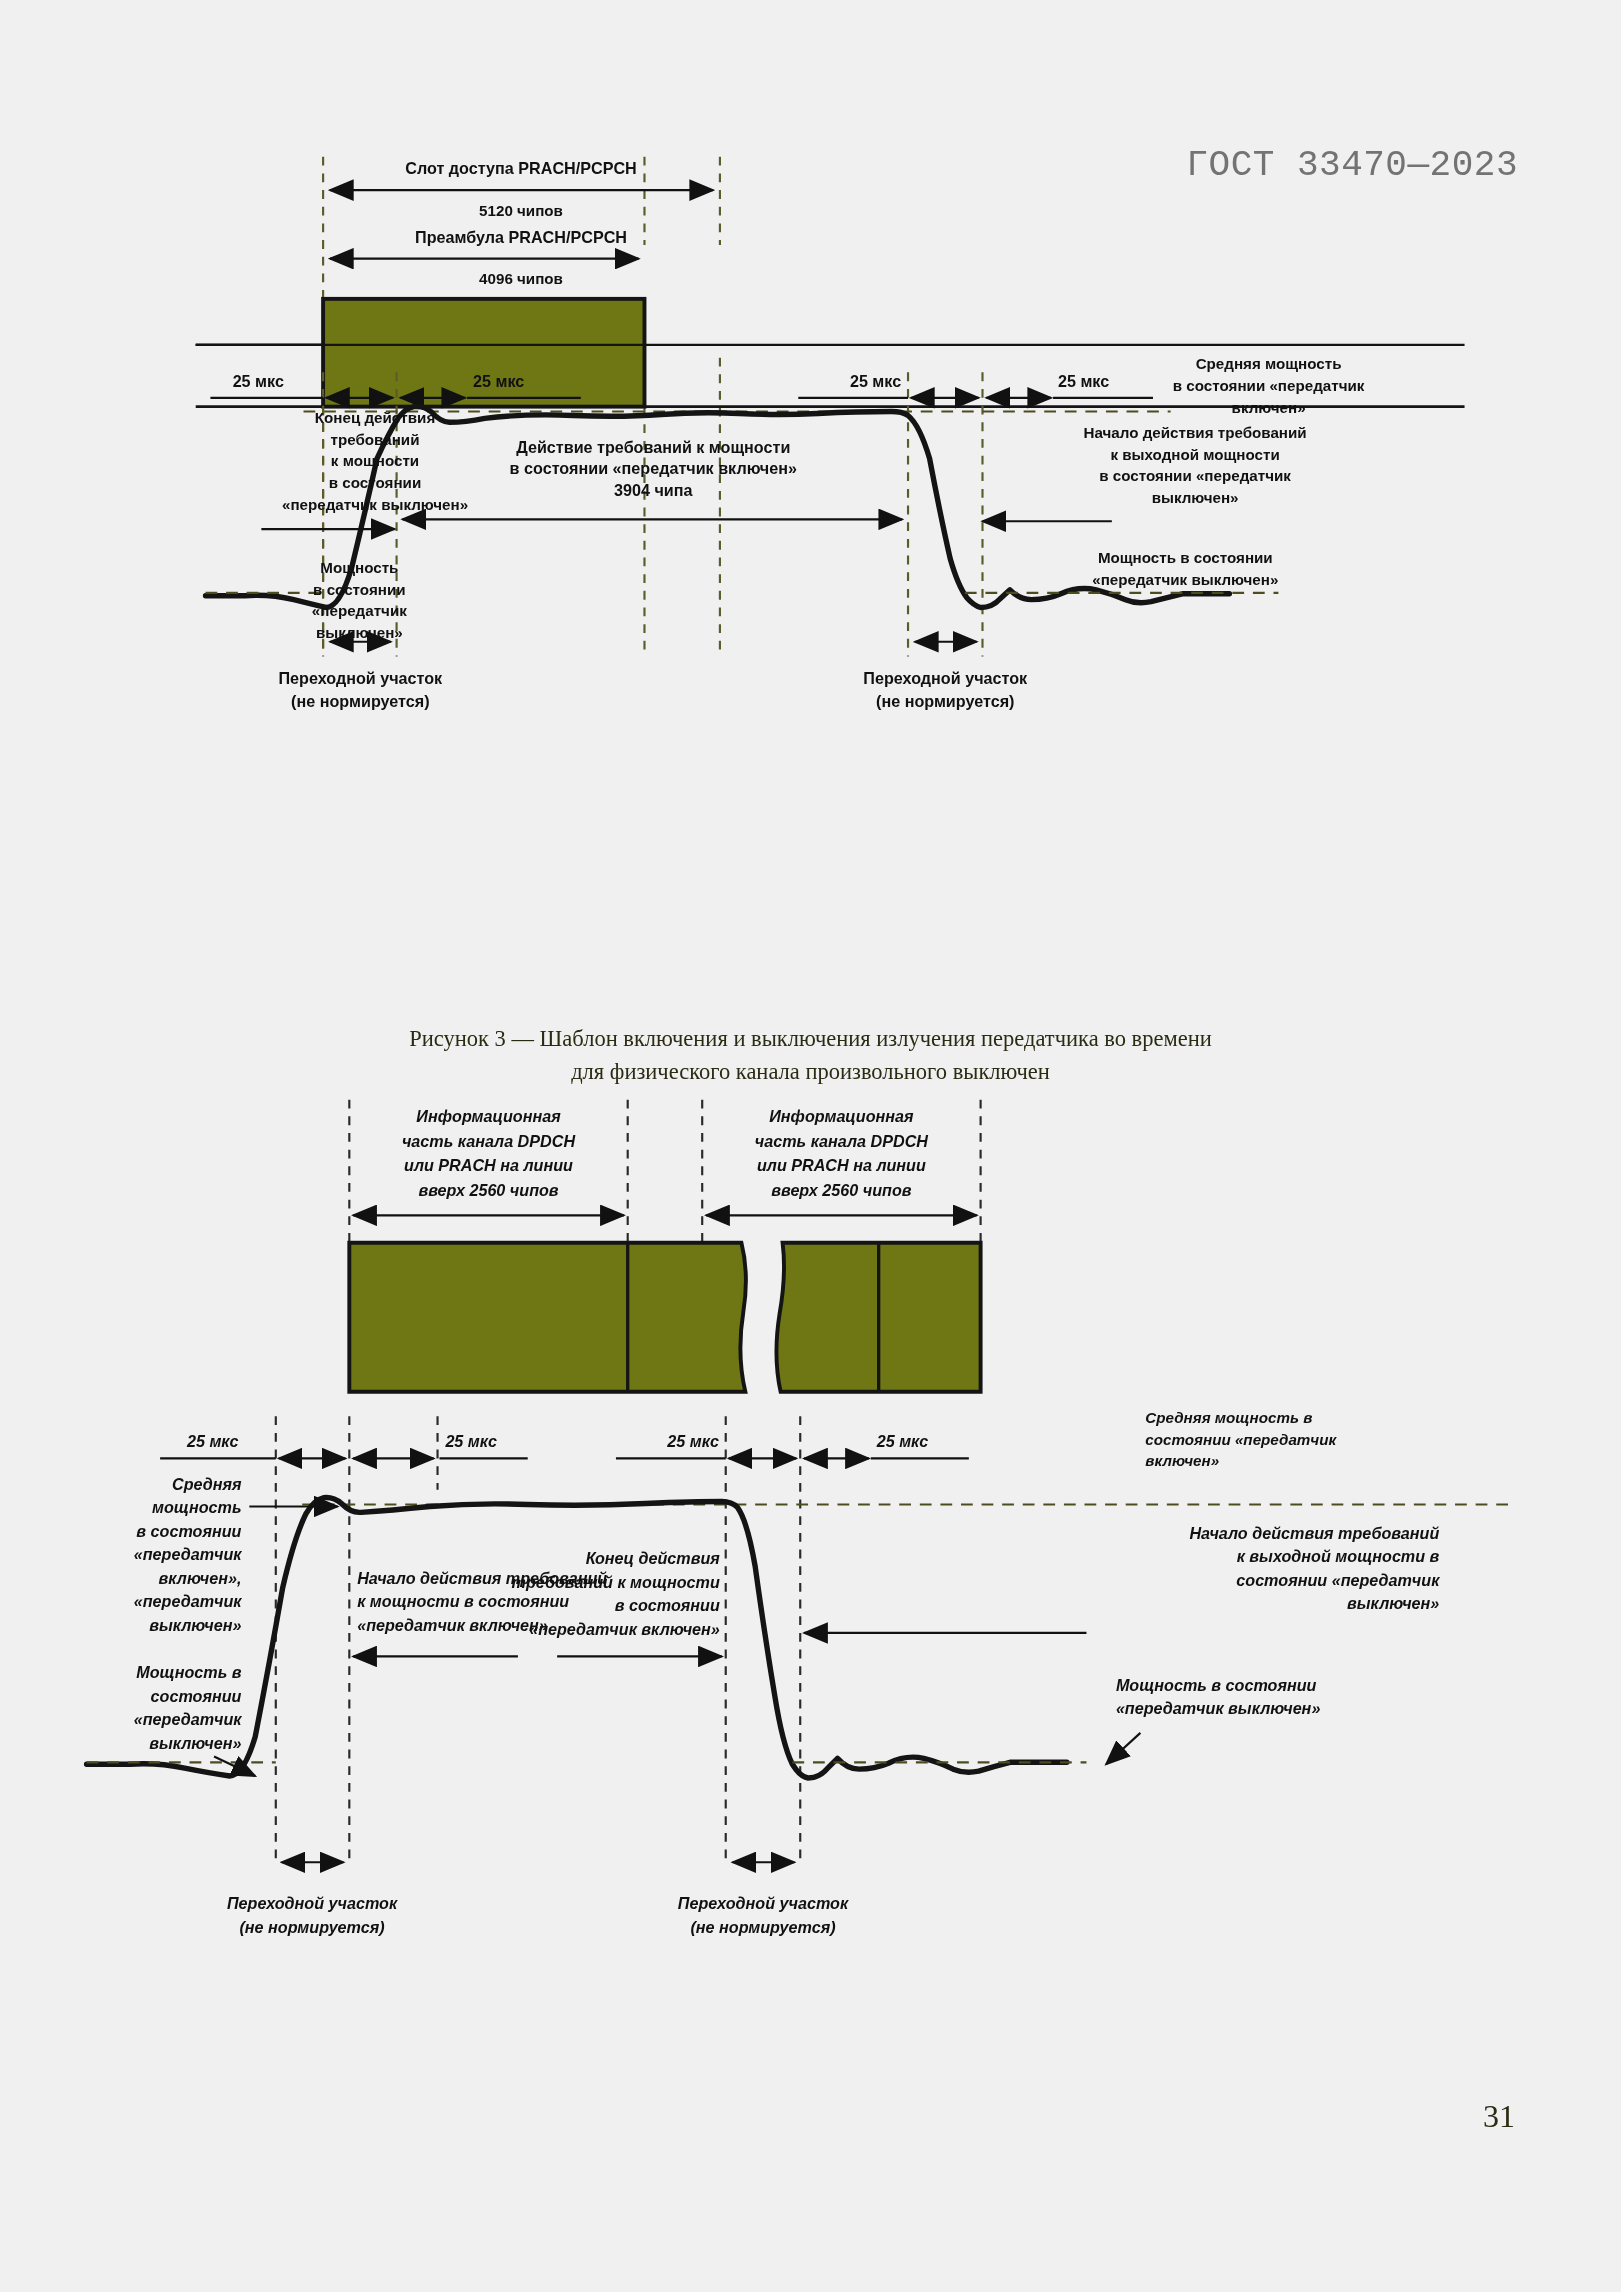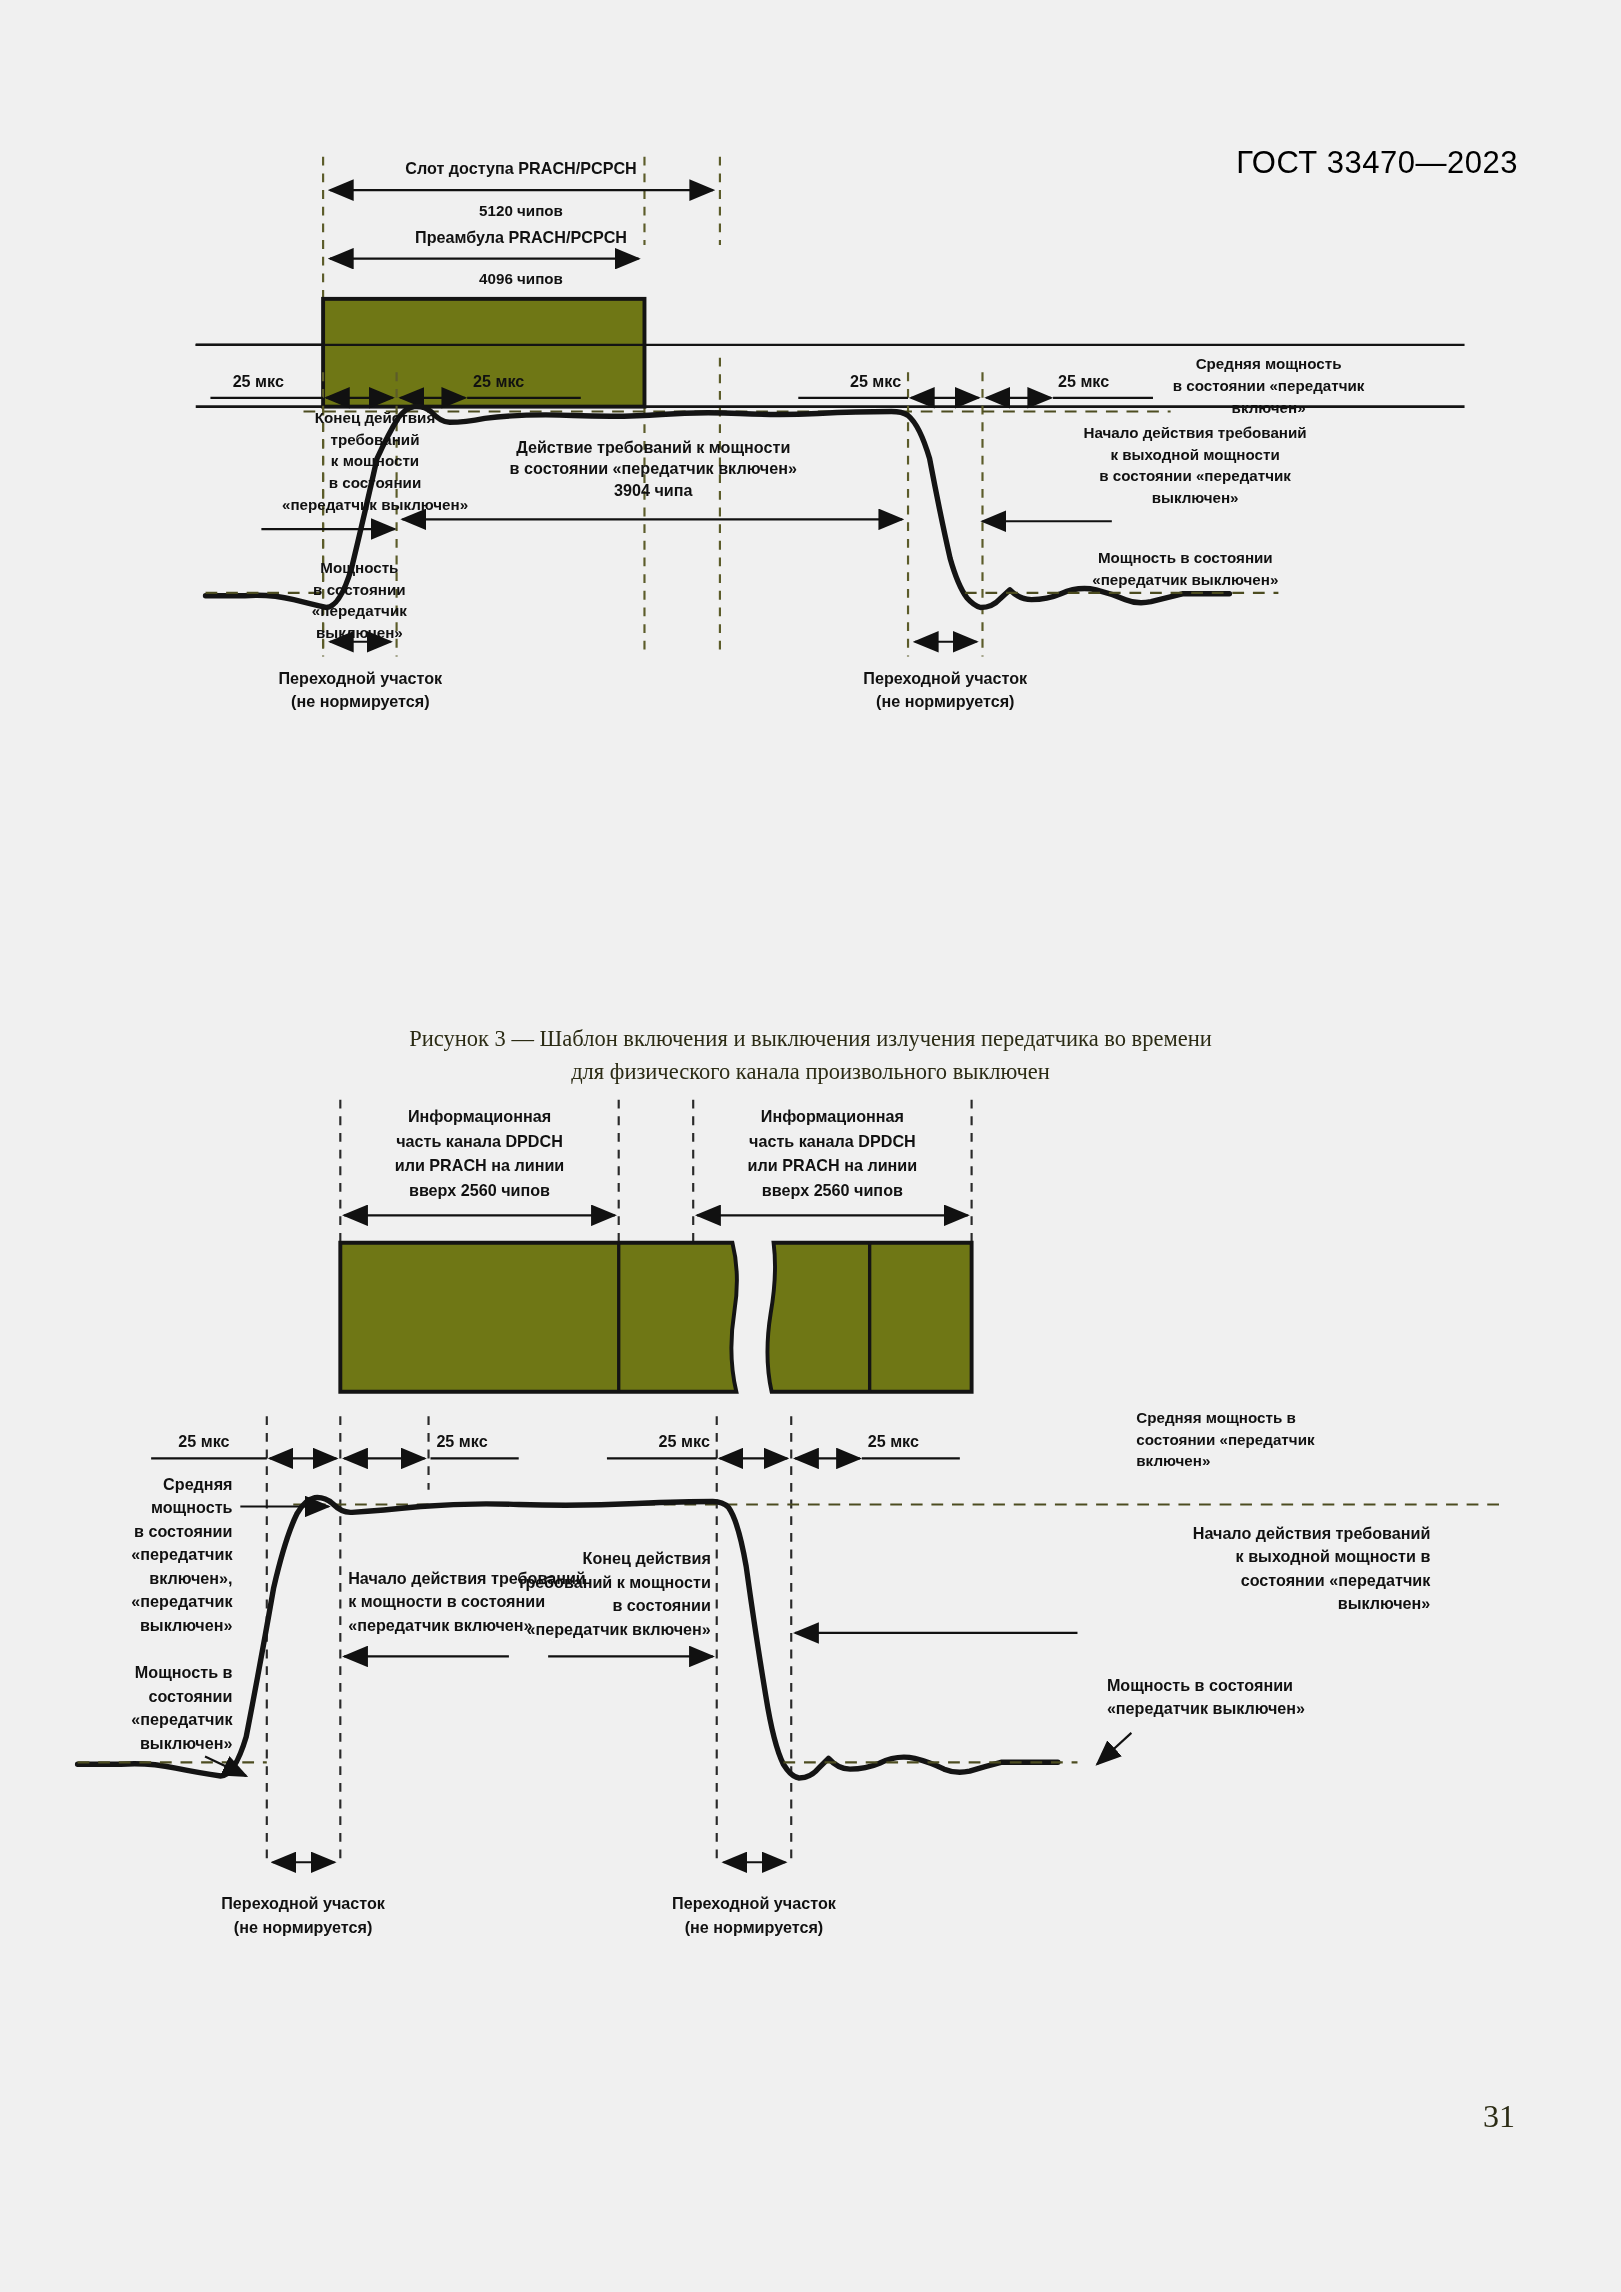--- a/index.html
+++ b/index.html
@@ -7,38 +7,38 @@
     width:1621px;height:2293px;
     background:#f0f0f0;
     font-family:"Liberation Sans",sans-serif;
     color:#1a1a1a;
     position:relative;
     overflow:hidden;
   }
   .page{position:absolute;inset:0;}
   .gost-header{
     position:absolute;top:145px;right:103px;
-    font-family:Liberation Sans, sans-serif;
-    font-size:31px;letter-spacing:0.5px;color:#000000;
+    font-family:Liberation Mono, monospace;
+    font-size:36px;letter-spacing:0.5px;color:#737373;
   }
   .figure-caption{
     position:absolute;left:0;right:0;text-align:center;
     font-family:"Liberation Serif",serif;
     font-size:22.5px;line-height:33px;color:#2b2b14;
   }
   #fig3-caption{top:1022px;}
   #fig4-caption{top:2015px;left:78px;right:78px;}
   .page-number{
     position:absolute;right:106px;top:2098px;
     font-family:"Liberation Serif",serif;font-size:32px;color:#2b2b14;
   }
   svg{display:block;}
   .diag{position:absolute;}
   #fig3{left:112px;top:147px;}
-  #fig4{left:58px;top:1078px;}
+  #fig4{left:67px;top:1078px;font-style:italic;}
   text{font-family:"Liberation Sans",sans-serif;font-weight:bold;fill:#111;}
   .t-sm{font-size:15.5px;}
   .t-md{font-size:16.5px;}
   .lead{stroke:#111;stroke-width:2.2;fill:none;}
   .dash-v{stroke:#5c5c2a;stroke-width:2.2;fill:none;stroke-dasharray:9 8;}
   .dash-v2{stroke:#2a2a2a;stroke-width:2.2;fill:none;stroke-dasharray:9 8;}
   .dash-h{stroke:#4c4c20;stroke-width:2.2;fill:none;stroke-dasharray:12 9;}
   .wave{stroke:#141414;stroke-width:5.5;fill:none;stroke-linejoin:round;stroke-linecap:round;}
   .blk{fill:#6f7715;stroke:#141414;stroke-width:4;}
   .axis{stroke:#141414;stroke-width:2.4;}

